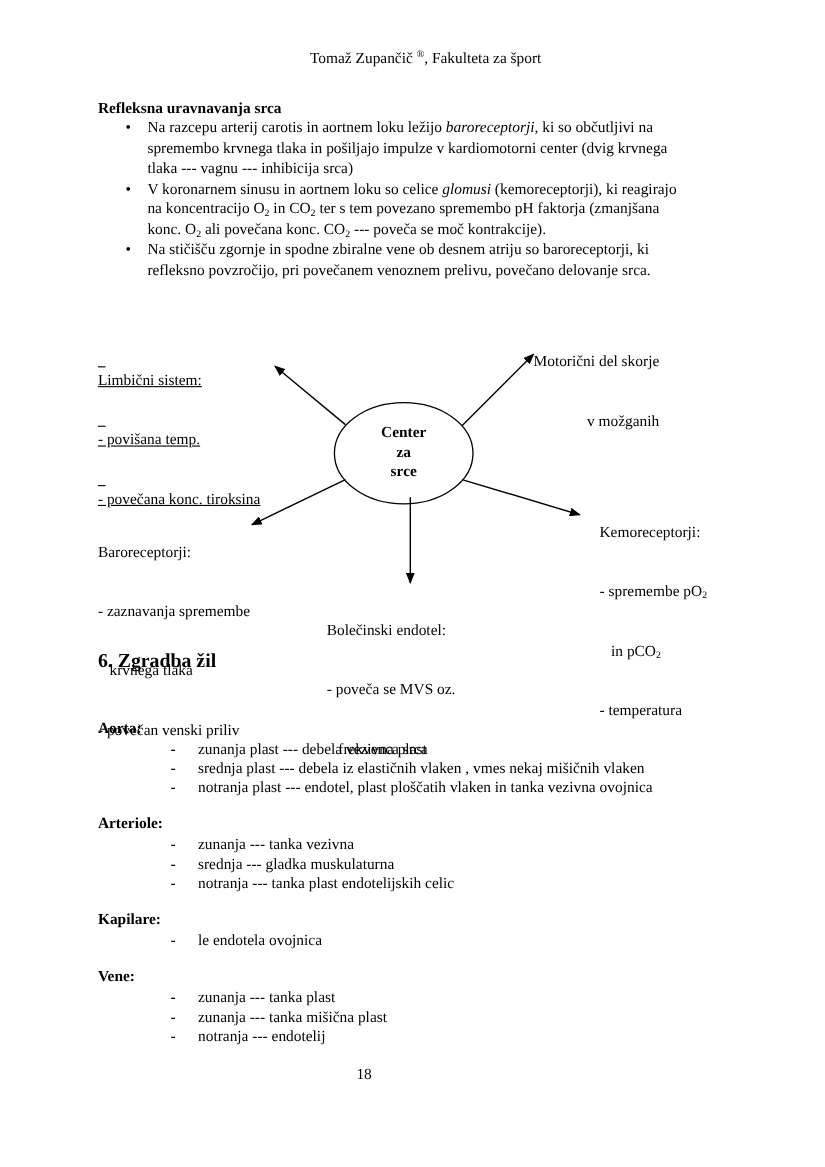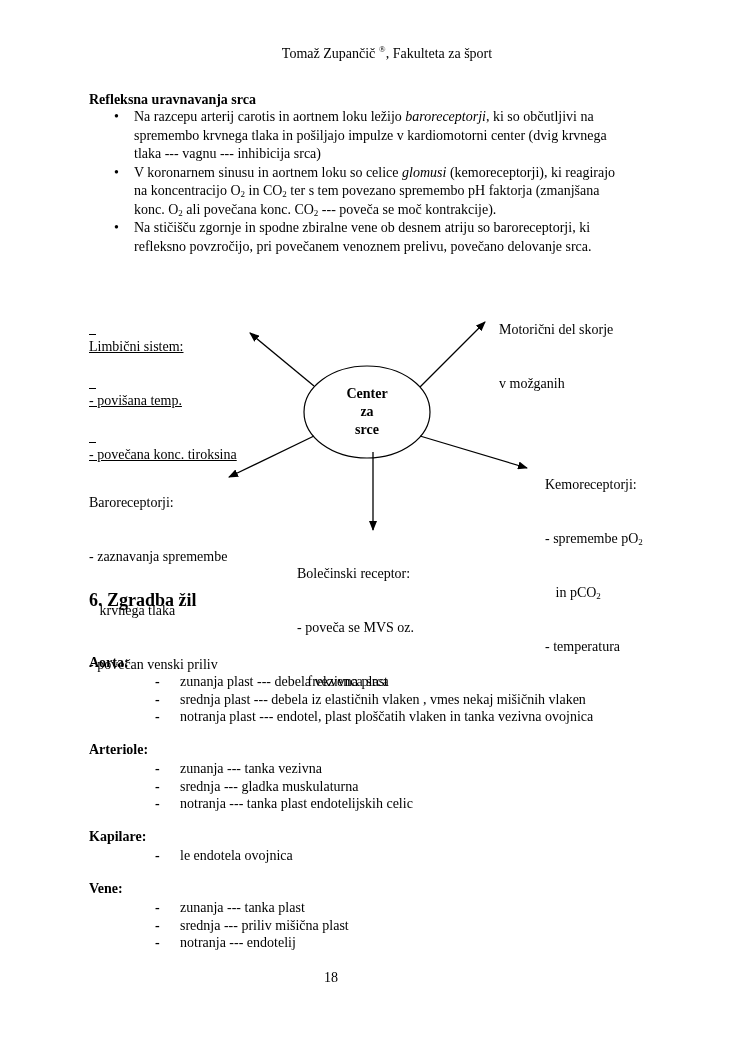--- a/index.html
+++ b/index.html
@@ -73,41 +73,41 @@
   <div>za</div>
   <div>srce</div>
 </div>
 
 <div class="abs label" style="left:89px; top:302px;text-decoration:underline;">
   <div>Limbični sistem:</div>
   <div>- povišana temp.</div>
   <div>- povečana konc. tiroksina</div>
 </div>
 
-<div class="abs label" style="left:499px; top:285px;">
+<div class="abs label" style="left:485px; top:285px;text-align:right;">
   <div>Motorični del skorje</div>
   <div>v možganih</div>
 </div>
 
 <div class="abs label" style="left:89px; top:458px;">
   <div>Baroreceptorji:</div>
   <div>- zaznavanja spremembe</div>
   <div>   krvnega tlaka</div>
   <div>- povečan venski priliv</div>
 </div>
 
 <div class="abs label" style="left:545px; top:440px;">
   <div>Kemoreceptorji:</div>
   <div><span>- spremembe pO</span><sub>2</sub></div>
   <div><span>   in pCO</span><sub>2</sub></div>
   <div>- temperatura</div>
 </div>
 
 <div class="abs label" style="left:297px; top:529px;">
-  <div>Bolečinski receptor:</div>
+  <div>Bolečinski endotel:</div>
   <div>- poveča se MVS oz.</div>
   <div>   frekvenca srca</div>
 </div>
 
 <div class="abs chapter">6. Zgradba žil</div>
 
 <div class="abs group-title" style="top:655px;">Aorta:</div>
 <ul class="abs items" style="top:673px;">
   <li><span class="dash">-</span><span>zunanja plast --- debela vezivna plast</span></li>
   <li><span class="dash">-</span><span>srednja plast --- debela iz elastičnih vlaken , vmes nekaj mišičnih vlaken</span></li>
@@ -122,17 +122,17 @@
 </ul>
 
 <div class="abs group-title" style="top:829px;">Kapilare:</div>
 <ul class="abs items" style="top:847px;">
   <li><span class="dash">-</span><span>le endotela ovojnica</span></li>
 </ul>
 
 <div class="abs group-title" style="top:881px;">Vene:</div>
 <ul class="abs items" style="top:899px;">
   <li><span class="dash">-</span><span>zunanja --- tanka plast</span></li>
-  <li><span class="dash">-</span><span>srednja --- priliv mišična plast</span></li>
+  <li><span class="dash">-</span><span>zunanja --- tanka mišična plast</span></li>
   <li><span class="dash">-</span><span>notranja --- endotelij</span></li>
 </ul>
 
 <div class="abs page-num">18</div>
 
 </body></html>

